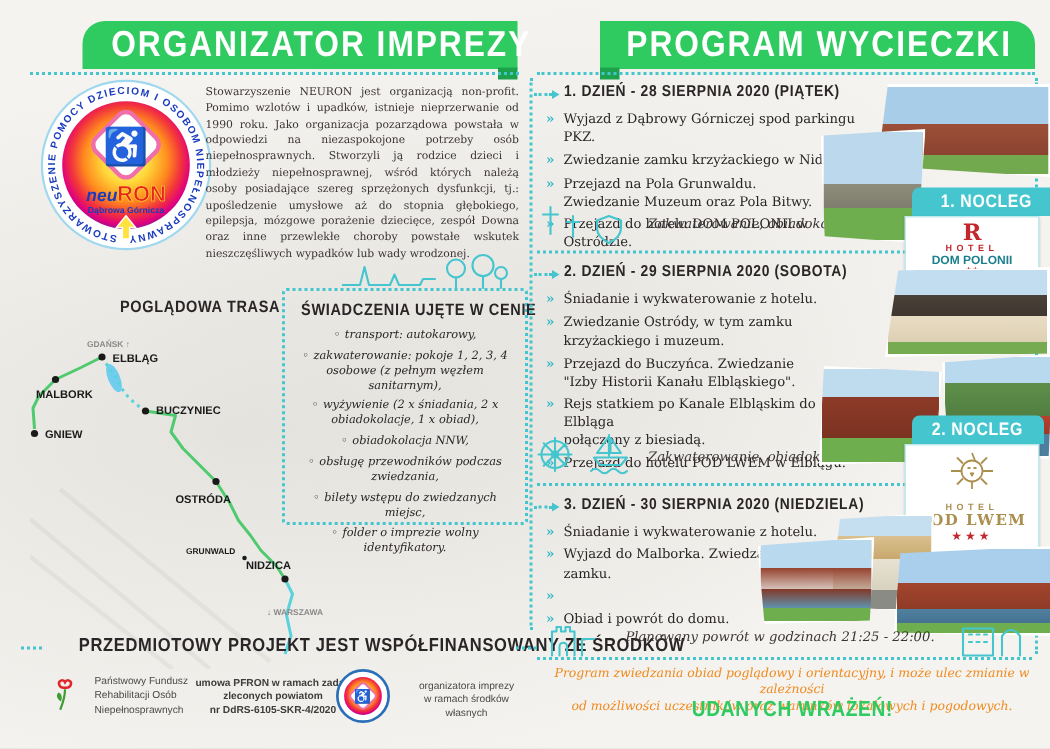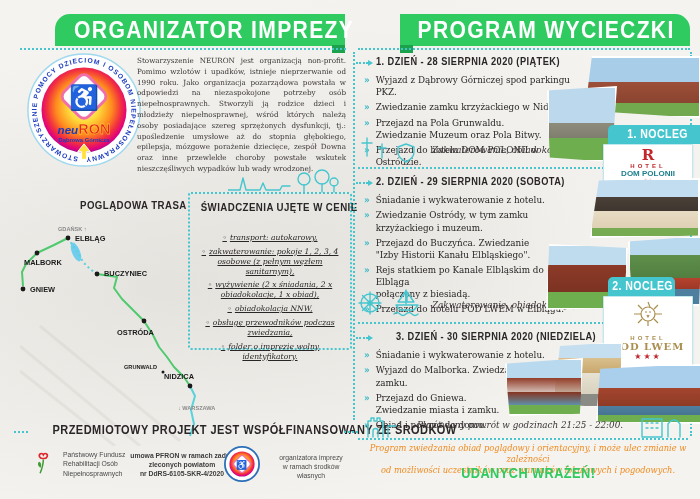--- a/index.html
+++ b/index.html
@@ -135,28 +135,29 @@
       <text x="104" y="173" font-weight="bold" font-size="5.6" fill="#1a1a1a">GRUNWALD</text>
       <circle cx="170" cy="190" r="2.4" fill="#1a1a1a"></circle>
       <text x="144" y="183" font-weight="bold" font-size="7.4" fill="#1a1a1a">NIDZICA</text>
       <text x="158" y="214" font-weight="bold" font-size="5.6" fill="#8a8a8a">↓ WARSZAWA</text>
     </svg>
 
   <div class="abs dotbox" style="left:188px;top:192px;width:160px;height:154px;">
     <div style="text-align:center;font-size:11px;margin-top:7px;">
       <span class="cond">ŚWIADCZENIA UJĘTE W CENIE</span>
     </div>
-    <ul class="list svc-items serif" style="margin-top:20px;padding:0 6px;text-decoration:underline;">
+    <ul class="list svc-items serif" style="margin-top:5px;padding:0 6px;">
         <li><span class="bul">◦</span><span class="txt">transport: autokarowy,</span></li>
         <li><span class="bul">◦</span><span class="txt">zakwaterowanie: pokoje 1, 2, 3, 4 osobowe
 (z pełnym węzłem sanitarnym),</span></li>
         <li><span class="bul">◦</span><span class="txt">wyżywienie
 (2 x śniadania, 2 x obiadokolacje, 1 x obiad),</span></li>
         <li><span class="bul">◦</span><span class="txt">obiadokolacja NNW,</span></li>
         <li><span class="bul">◦</span><span class="txt">obsługę przewodników podczas zwiedzania,</span></li>
+        <li><span class="bul">◦</span><span class="txt">bilety wstępu do zwiedzanych miejsc,</span></li>
         <li><span class="bul">◦</span><span class="txt">folder o imprezie wolny identyfikatory.</span></li>
       </ul>
   </div>
 
   <div class="abs dotvert" style="left:353px;top:52px;height:368px;"></div>
   <div class="abs dotvert" style="left:690px;top:52px;height:384px;"></div>
 
   <div class="abs" style="left:25px;top:423px;width:330px;text-align:center;font-size:12.5px;">
     <span class="cond">PRZEDMIOTOWY PROJEKT JEST WSPÓŁFINANSOWANY ZE ŚRODKÓW</span>
   </div>
@@ -298,53 +299,51 @@
   <div class="photo" style="left:590px;top:178px;width:106px;height:56px;
        background:linear-gradient(#c2ddef 30%,#4a4038 30%,#3e362f 55%,#e8dcc4 55%,#ded0b4 86%,#76ab52 86%);
        clip-path:polygon(8% 4%,100% 0,100% 96%,0 100%);"></div>
   <div class="photo" style="left:628px;top:236px;width:70px;height:66px;
        background:linear-gradient(#b9d9ee 26%,#5e8f4a 26%,#527f41 60%,#b5422e 60%,#9c3826 78%,#4f7f9e 78%);
        clip-path:polygon(0 8%,100% 0,96% 100%,6% 94%);"></div>
   <div class="photo" style="left:546px;top:244px;width:78px;height:62px;
        background:linear-gradient(#bfdbee 30%,#8d3a28 30%,#7c3322 74%,#6fae4e 74%);
        clip-path:polygon(4% 0,100% 6%,94% 96%,0 100%);"></div>
 
-  <div class="abs badge" style="left:608px;top:277px;width:67px;">
+  <div class="abs badge" style="left:608px;top:277px;width:88px;">
     <span class="cond">2. NOCLEG</span>
   </div>
   <div class="abs card" style="left:603px;top:296px;width:88px;height:72px;padding-top:2px;">
     <svg width="34" height="32" viewBox="0 0 34 32">
       <g fill="none" stroke="#ab8f4f" stroke-width="1.2" stroke-linejoin="round">
         <circle cx="17" cy="15" r="7"></circle>
         <path d="M17,3 L19,8 M27,6 L23,10 M31,15 L24,15 M27,24 L23,20 M17,27 L17,22 M7,24 L11,20 M3,15 L10,15 M7,6 L11,10"></path>
         <path d="M14,13 h2 M18,13 h2 M16,16 l1,2 l1,-2"></path>
       </g>
     </svg>
     <div class="hotel-word" style="color:#ab8f4f;">HOTEL</div>
     <div class="serif" style="font-size:10px;font-weight:700;color:#ab8f4f;letter-spacing:1px;">POD LWEM</div>
     <div style="font-size:8px;color:#c1272d;letter-spacing:2px;">★★★</div>
   </div>
 
   <div class="abs arrowstub" style="left:356px;top:337px;"></div>
-  <div class="abs day-title" style="left:376px;top:330px;margin-left:20px;">
+  <div class="abs day-title" style="left:376px;top:330px;">
     <span class="cond cond-l">3. DZIEŃ - 30 SIERPNIA 2020 (NIEDZIELA)</span>
   </div>
   <ul class="list day-items serif abs" style="left:364px;top:349px;width:190px;">
       <li>
         <span class="bul">»</span>
         <span class="txt">Śniadanie i wykwaterowanie z hotelu.</span>
       </li>
       <li>
         <span class="bul">»</span>
         <span class="txt">Wyjazd do Malborka. Zwiedzanie zamku.</span>
       </li>
       <li>
         <span class="bul">»</span>
-        <span class="txt">Przejazd do Gniewa.
-Zwiedzanie miasta i zamku.</span>
       </li>
       <li>
         <span class="bul">»</span>
         <span class="txt">Obiad i powrót do domu.</span>
       </li>
     </ul>
 
   <div class="photo" style="left:553px;top:342px;width:66px;height:62px;
        background:linear-gradient(#c5dff0 22%,#d9c08e 22%,#c9a86e 46%,#e7e2d2 46%,#d8d2bf 80%,#8b8b85 80%);
        clip-path:polygon(10% 6%,100% 0,92% 100%,0 94%);"></div>

